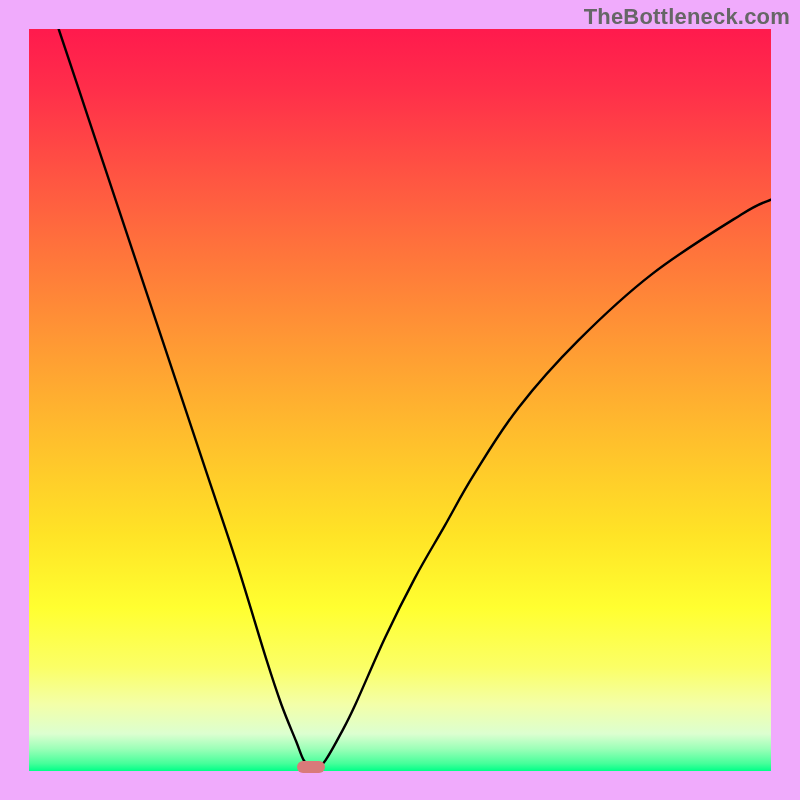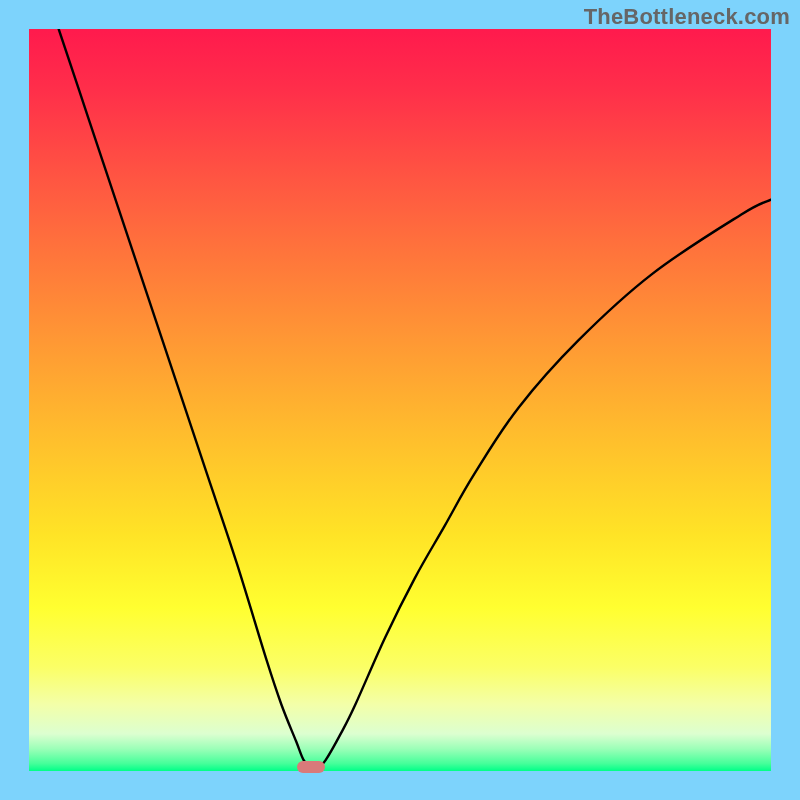--- a/index.html
+++ b/index.html
@@ -1,20 +1,20 @@
 <!DOCTYPE html>
 <html><head>
 <meta charset="utf-8">
 <style>
   * { margin: 0; padding: 0; box-sizing: border-box; }
   html, body { width: 800px; height: 800px; overflow: hidden; background: #000; }
   .frame {
     width: 800px;
     height: 800px;
-    background: #7dd3fc;
+    background: #f0abfc;
     position: relative;
   }
   .plot-area {
     position: absolute;
     left: 29px;
     top: 29px;
     width: 742px;
     height: 742px;
     background: linear-gradient(to bottom,
       #ff1a4d 0%,

